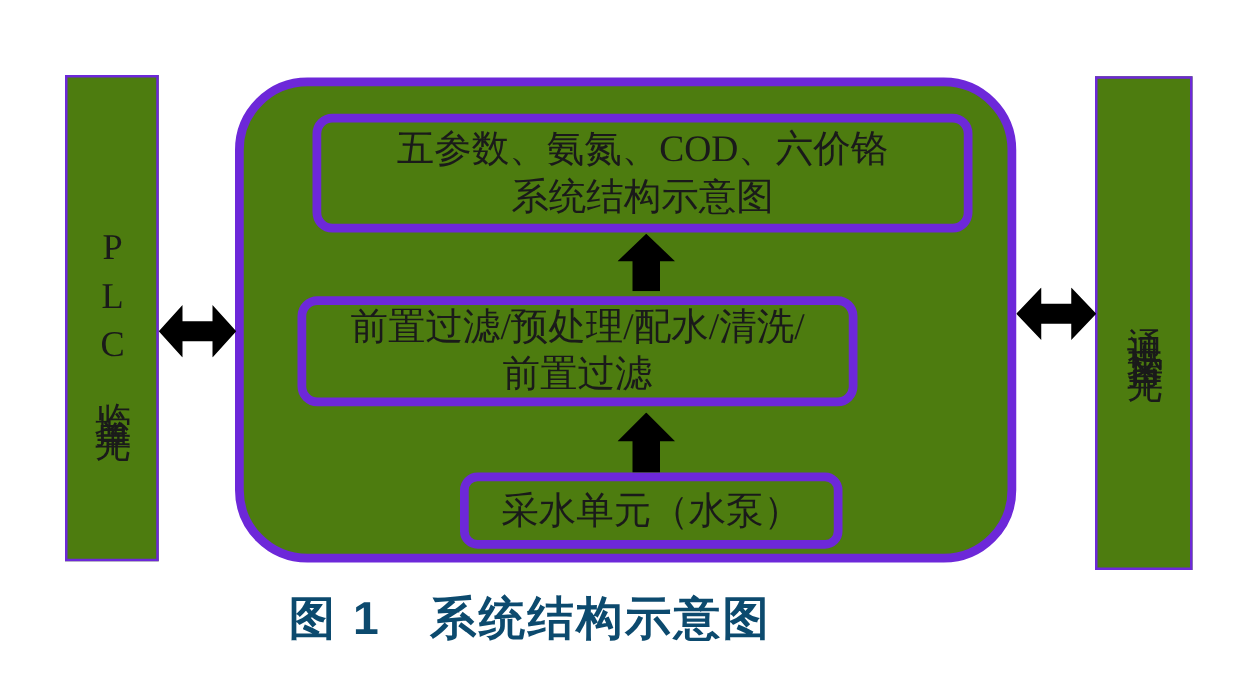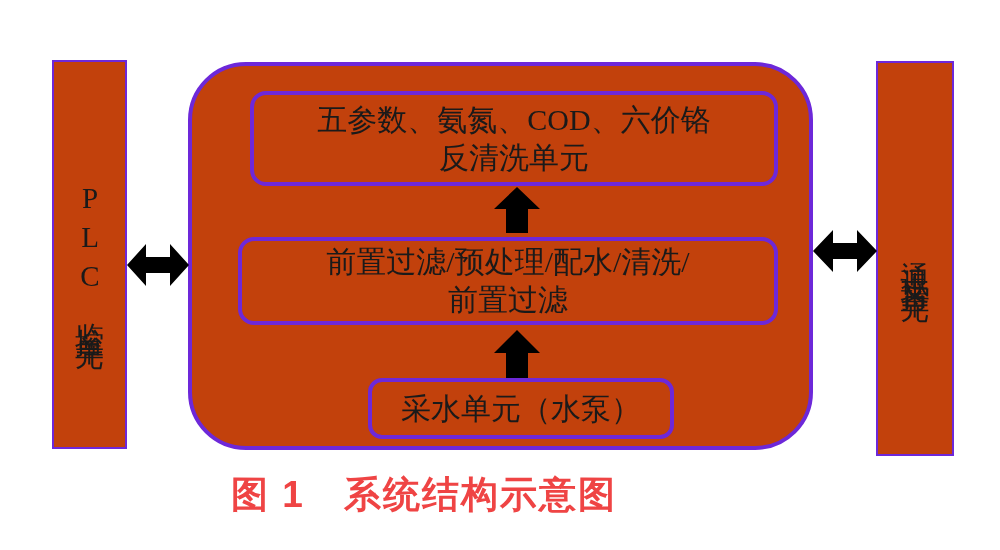--- a/index.html
+++ b/index.html
@@ -11,22 +11,22 @@
     position: relative;
     width: 1000px; height: 550px;
     background: #ffffff;
     font-family: "Liberation Serif", serif;
     color: #1a1a1a;
     overflow: hidden;
   }
   .box {
     position: absolute;
     box-sizing: border-box;
-    border: 4px solid #6d28d9;
-    background: #c2410c;
+    border: 7px solid #6d28d9;
+    background: #4d7c0f;
   }
   .side-box {
     border-width: 2.5px;
     display: flex;
     align-items: center;
     justify-content: center;
   }
   .vtext {
     writing-mode: vertical-lr;
     text-orientation: upright;
@@ -55,29 +55,29 @@
   .arrow polygon { fill: #000000; }
   .caption {
     position: absolute;
     top: 470px;
     left: 0;
     width: 848px;
     text-align: center;
     font-family: "Liberation Sans", sans-serif;
     font-weight: bold;
     font-size: 37px;
-    color: #ef4444;
+    color: #0c4a6e;
     letter-spacing: 2px;
   }
   
   #plc-box        { left: 52px;  top: 60px;  width: 75px;  height: 389px; }
   #comm-box       { left: 876px; top: 61px;  width: 78px;  height: 395px; }
   #enclosure      { left: 188px; top: 62px;  width: 625px; height: 388px; }
   #analyzer-box   { left: 250px; top: 91px;  width: 528px; height: 95px;  border-radius: 16px; }
-  #pretreat-box   { left: 238px; top: 237px; width: 540px; height: 88px;  border-radius: 16px; }
+  #pretreat-box   { left: 238px; top: 237px; width: 448px; height: 88px;  border-radius: 16px; }
   #intake-box     { left: 368px; top: 378px; width: 306px; height: 61px;  border-radius: 14px; }
   #up-arrow-1     { left: 494px; top: 187px; }
   #up-arrow-2     { left: 494px; top: 330px; }
   #left-dbl-arrow { left: 127px; top: 244px; }
   #right-dbl-arrow{ left: 813px; top: 230px; }
 </style>
 </head>
 <body>
 
 <div class="stage">
@@ -87,21 +87,21 @@
   </div>
 
   <div class="box side-box" id="comm-box">
     <span class="vtext">通讯支持单元</span>
   </div>
 
   <div class="box enclosure" id="enclosure"></div>
 
   <div class="box hbox" id="analyzer-box">
     <span>五参数、氨氮、COD、六价铬</span>
-    <span>反清洗单元</span>
+    <span>系统结构示意图</span>
   </div>
 
   <div class="box hbox" id="pretreat-box">
     <span>前置过滤/预处理/配水/清洗/</span>
     <span>前置过滤</span>
   </div>
 
   <div class="box hbox" id="intake-box">
     <span>采水单元（水泵）</span>
   </div>

